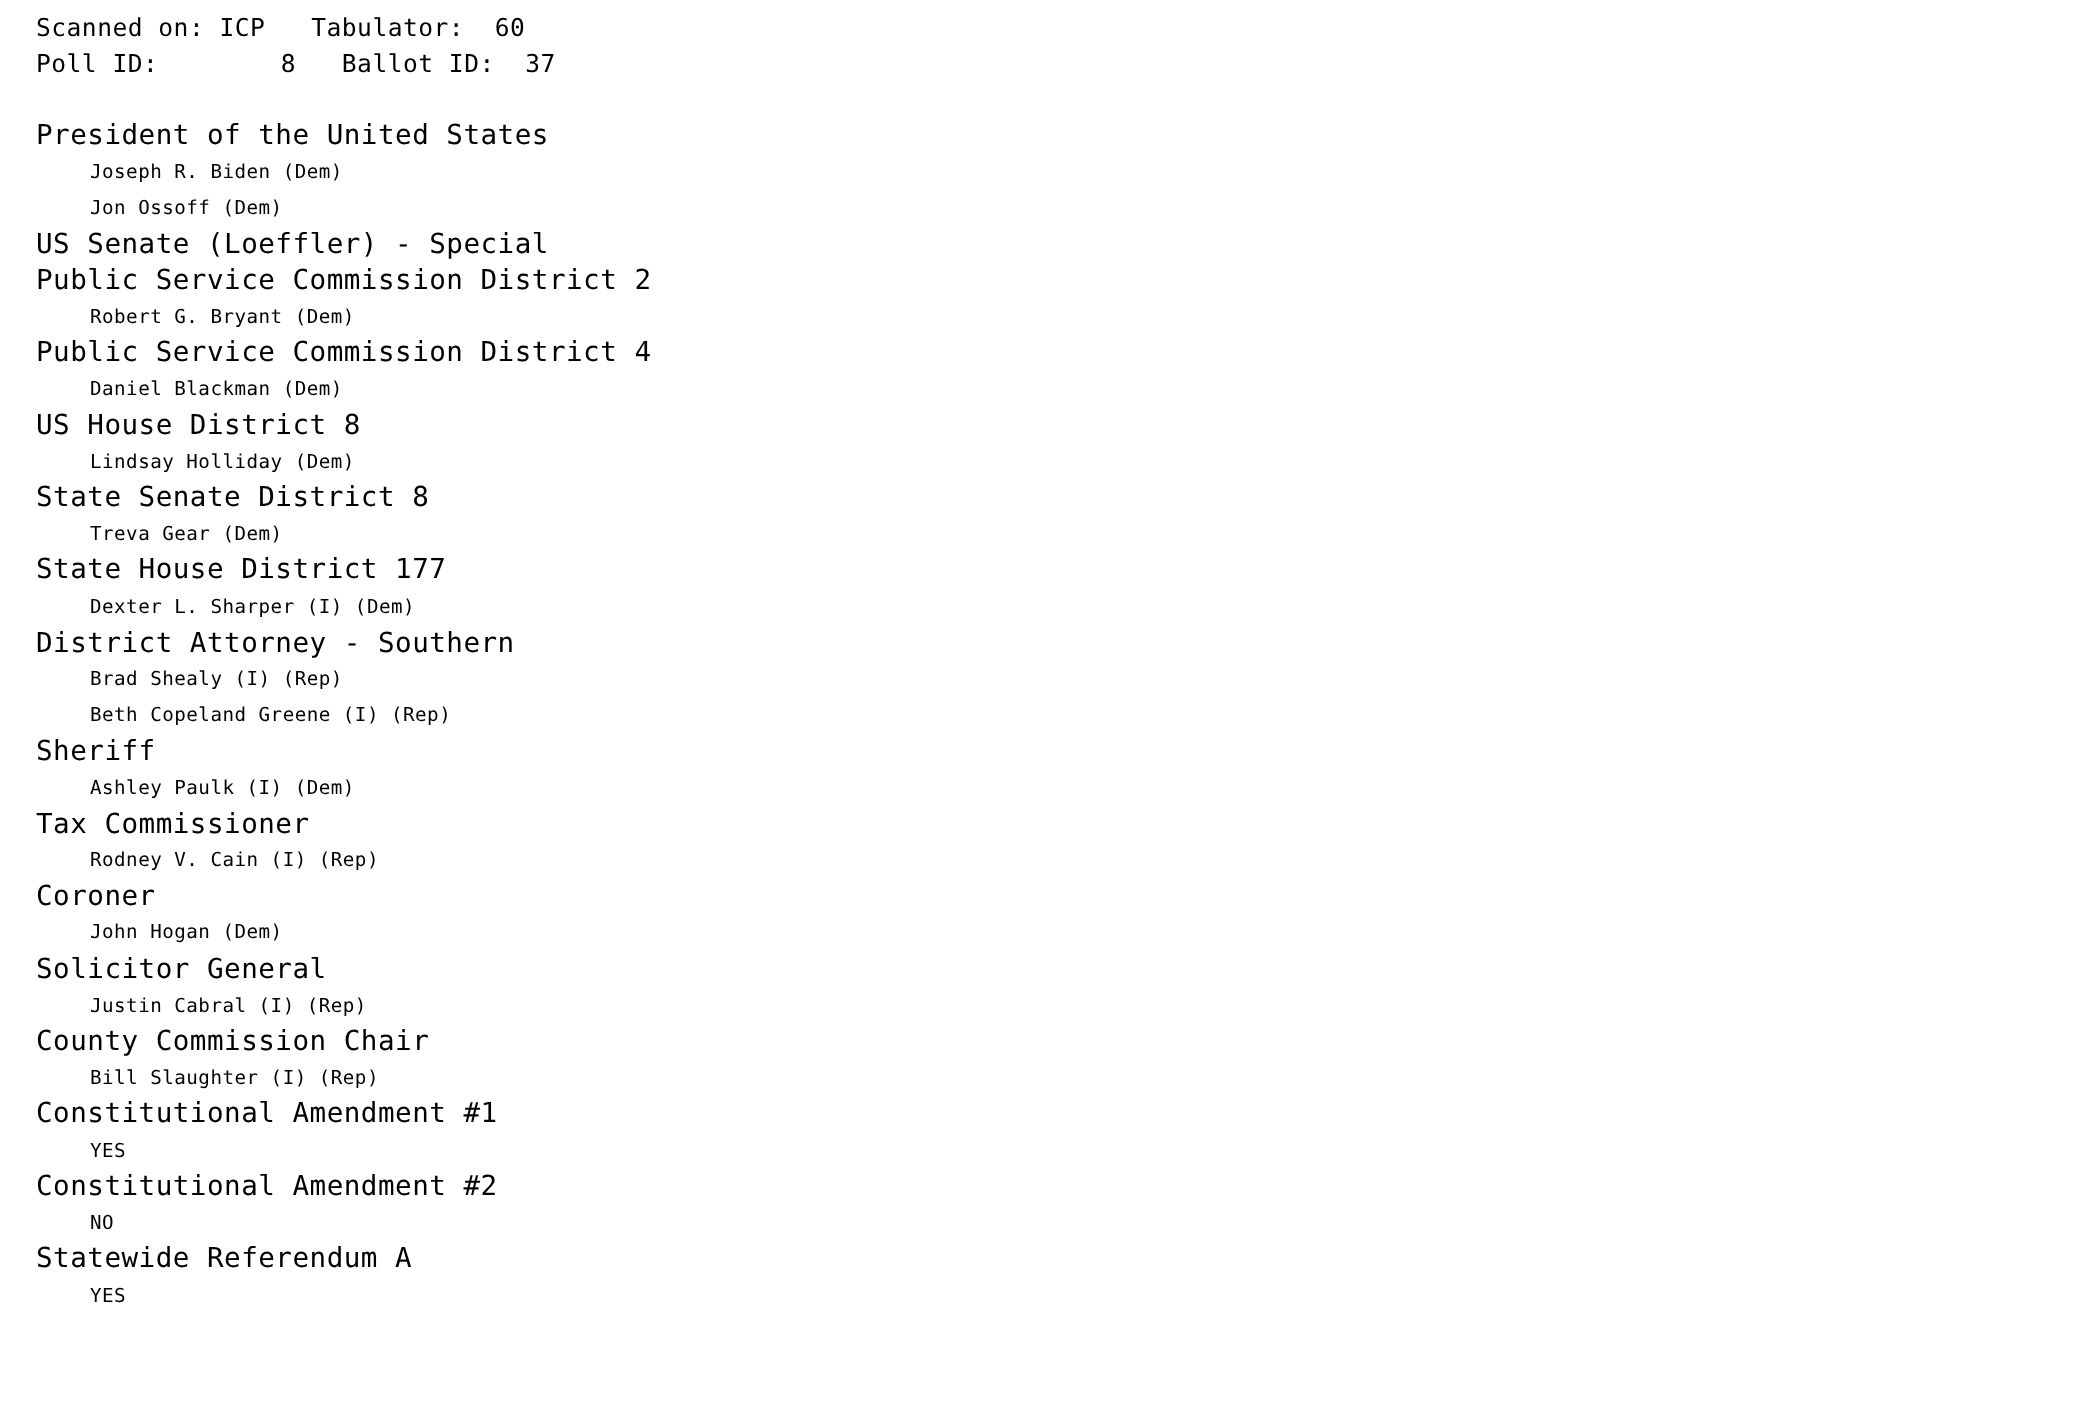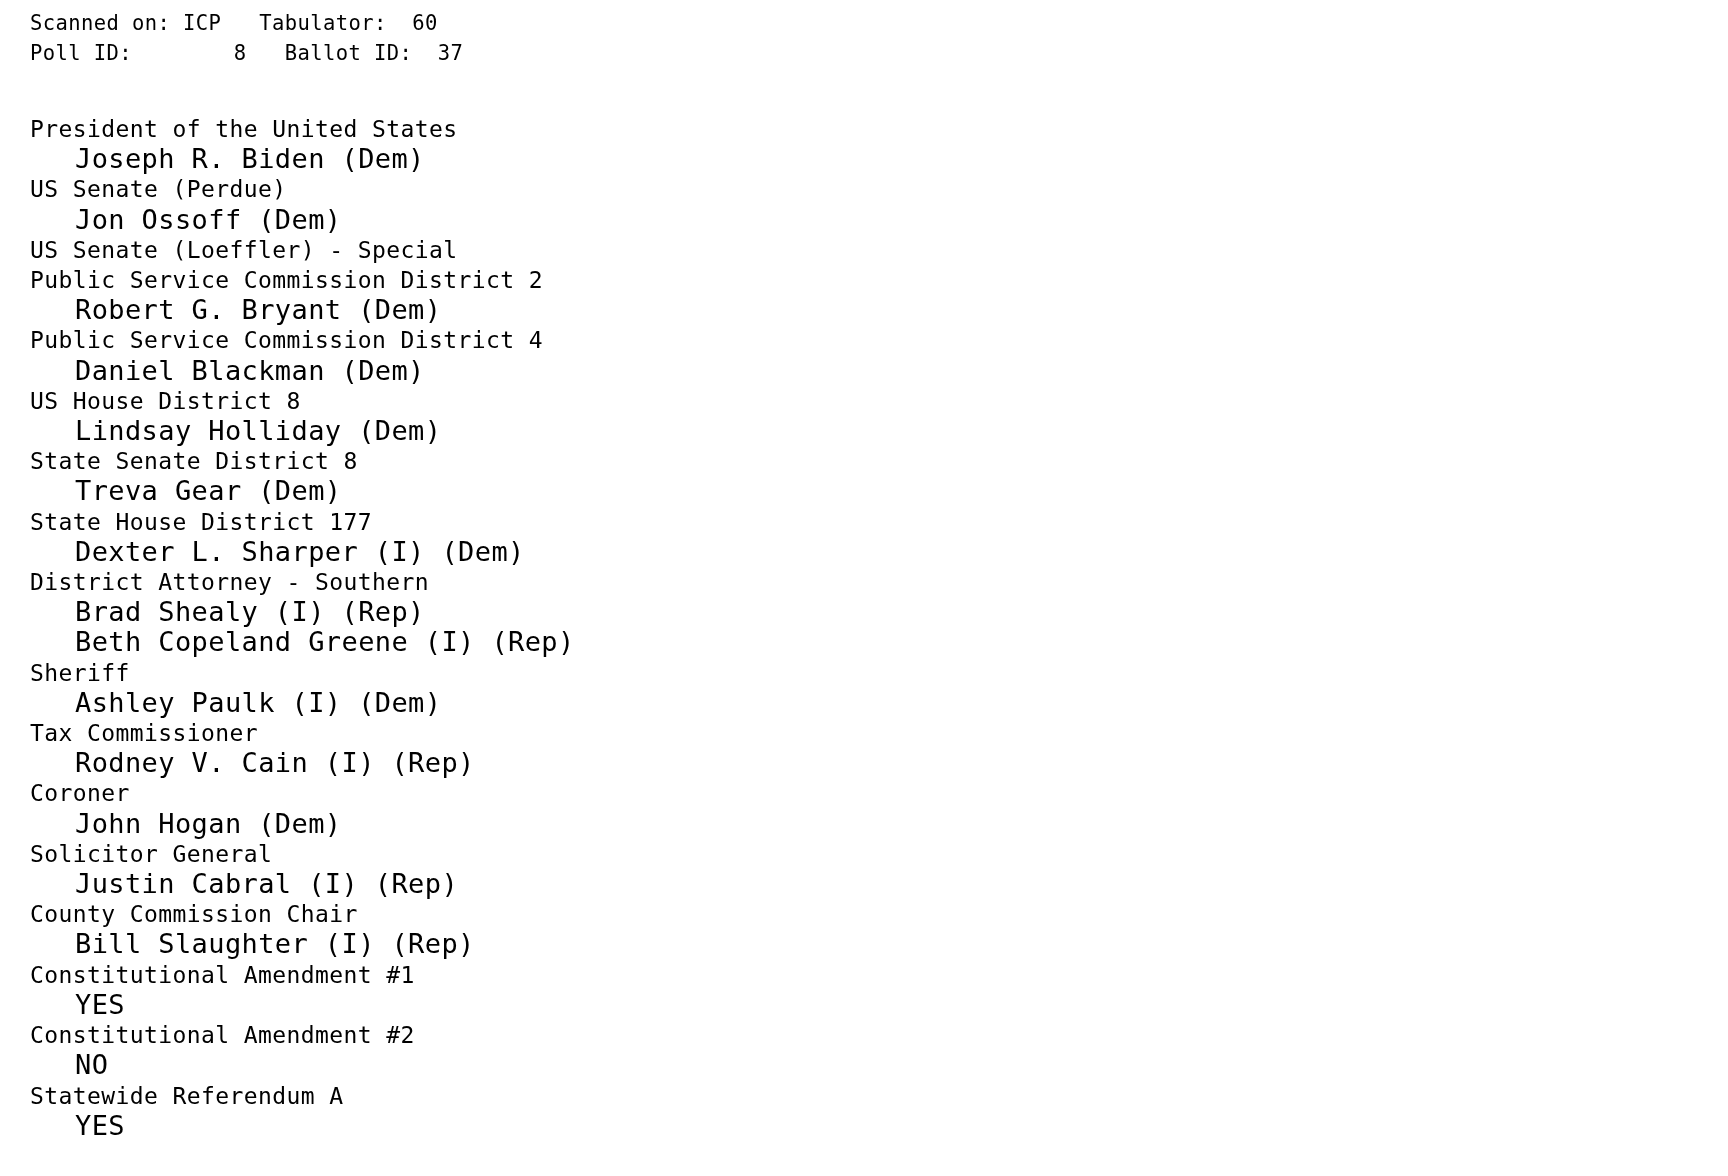--- a/index.html
+++ b/index.html
@@ -11,39 +11,39 @@
     width: 1728px;
     height: 1176px;
     font-family: "DejaVu Sans Mono", monospace;
     color: #000000;
     overflow: hidden;
   }
   .page {
     padding: 8px 0 0 30px;
   }
   .header-block {
-    margin-bottom: 16px;
+    margin-bottom: 0;
   }
   .header-line {
     font-size: 20.5px;
     line-height: 30px;
     white-space: pre;
     letter-spacing: 0.4px;
   }
   .spacer {
     height: 30px;
   }
   .contest {
     font-size: 23px;
     line-height: 30.2px;
     white-space: pre;
     letter-spacing: 0.4px;
   }
   .choice {
-    font-size: 27px;
+    font-size: 16px;
     line-height: 30.2px;
     white-space: pre;
     letter-spacing: 0.4px;
     padding-left: 45px;
   }
 </style>
 </head>
 <body>
 
 <div class="page">
@@ -51,21 +51,20 @@
   <div class="header-block">
     <div class="header-line">Scanned on: ICP   Tabulator:  60</div>
     <div class="header-line">Poll ID:        8   Ballot ID:  37</div>
   </div>
 
   <div class="spacer"></div>
 
   <div id="contest-list">
       <div class="contest">President of the United States</div>
       <div class="choice">Joseph R. Biden (Dem)</div>
-      <div class="contest">US Senate (Perdue)</div>
       <div class="choice">Jon Ossoff (Dem)</div>
       <div class="contest">US Senate (Loeffler) - Special</div>
       <div class="contest">Public Service Commission District 2</div>
       <div class="choice">Robert G. Bryant (Dem)</div>
       <div class="contest">Public Service Commission District 4</div>
       <div class="choice">Daniel Blackman (Dem)</div>
       <div class="contest">US House District 8</div>
       <div class="choice">Lindsay Holliday (Dem)</div>
       <div class="contest">State Senate District 8</div>
       <div class="choice">Treva Gear (Dem)</div>

